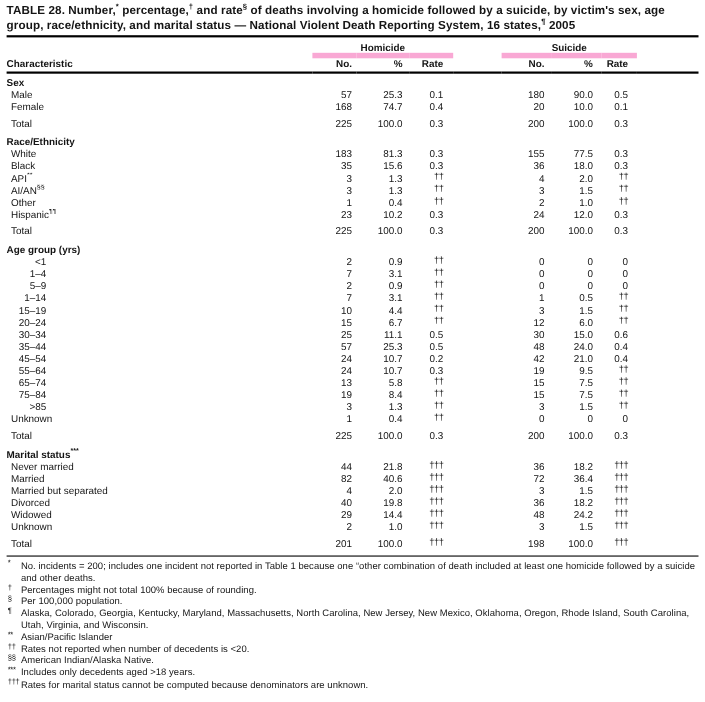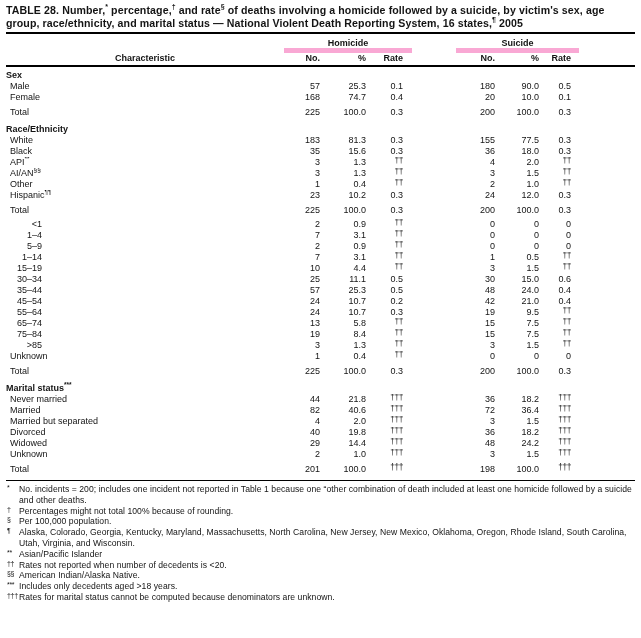--- a/index.html
+++ b/index.html
@@ -18,21 +18,21 @@
   }
   .title sup { font-size: 7px; line-height: 0; }
 
   table { width: 629px; border-collapse: collapse; table-layout: fixed; }
   th, td { padding: 0; font-size: 9px; white-space: nowrap; overflow: hidden; }
 
   thead th { font-weight: bold; vertical-align: bottom; }
   tr.grprow th { padding-top: 4px; height: 14px; }
   th.grp { text-align: center; border-bottom: 5px solid #f9a8d4; }
   tr.colrow th { height: 15px; border-bottom: 2px solid #000; padding-bottom: 2px; }
-  th.char { text-align: center; }
+  th.char { text-align: left; }
 
   .c-hno   { text-align: right; padding-right: 4px; }
   .c-hpct  { text-align: right; padding-right: 6px; }
   .c-hrate { text-align: right; padding-right: 9px; }
   .c-sno   { text-align: right; padding-right: 6px; }
   .c-spct  { text-align: right; padding-right: 8px; }
   .c-srate { text-align: right; padding-right: 8px; }
 
   tbody td { line-height: 11px; height: 11px; }
   tr.section td { font-weight: bold; padding-top: 3px; height: 14px; }
@@ -199,20 +199,23 @@
           <td class="label"><span class="ind">Total</span></td>
           <td class="c-hno">225</td>
           <td class="c-hpct">100.0</td>
           <td class="c-hrate">0.3</td>
           <td></td>
           <td class="c-sno">200</td>
           <td class="c-spct">100.0</td>
           <td class="c-srate">0.3</td>
           <td></td>
         </tr>
+        <tr class="section">
+          <td colspan="9" class="label"><span>Age group (yrs)</span></td>
+        </tr>
         <tr class="data">
           <td class="label"><span class="ra">&lt;1</span></td>
           <td class="c-hno">2</td>
           <td class="c-hpct">0.9</td>
           <td class="c-hrate"><span class="dag">††</span></td>
           <td></td>
           <td class="c-sno">0</td>
           <td class="c-spct">0</td>
           <td class="c-srate">0</td>
           <td></td>
@@ -251,20 +254,31 @@
           <td></td>
         </tr>
         <tr class="data">
           <td class="label"><span class="ra">15–19</span></td>
           <td class="c-hno">10</td>
           <td class="c-hpct">4.4</td>
           <td class="c-hrate"><span class="dag">††</span></td>
           <td></td>
           <td class="c-sno">3</td>
           <td class="c-spct">1.5</td>
+          <td class="c-srate"><span class="dag">††</span></td>
+          <td></td>
+        </tr>
+        <tr class="data">
+          <td class="label"><span class="ra">20–24</span></td>
+          <td class="c-hno">15</td>
+          <td class="c-hpct">6.7</td>
+          <td class="c-hrate"><span class="dag">††</span></td>
+          <td></td>
+          <td class="c-sno">12</td>
+          <td class="c-spct">6.0</td>
           <td class="c-srate"><span class="dag">††</span></td>
           <td></td>
         </tr>
         <tr class="data">
           <td class="label"><span class="ra">30–34</span></td>
           <td class="c-hno">25</td>
           <td class="c-hpct">11.1</td>
           <td class="c-hrate">0.5</td>
           <td></td>
           <td class="c-sno">30</td>

